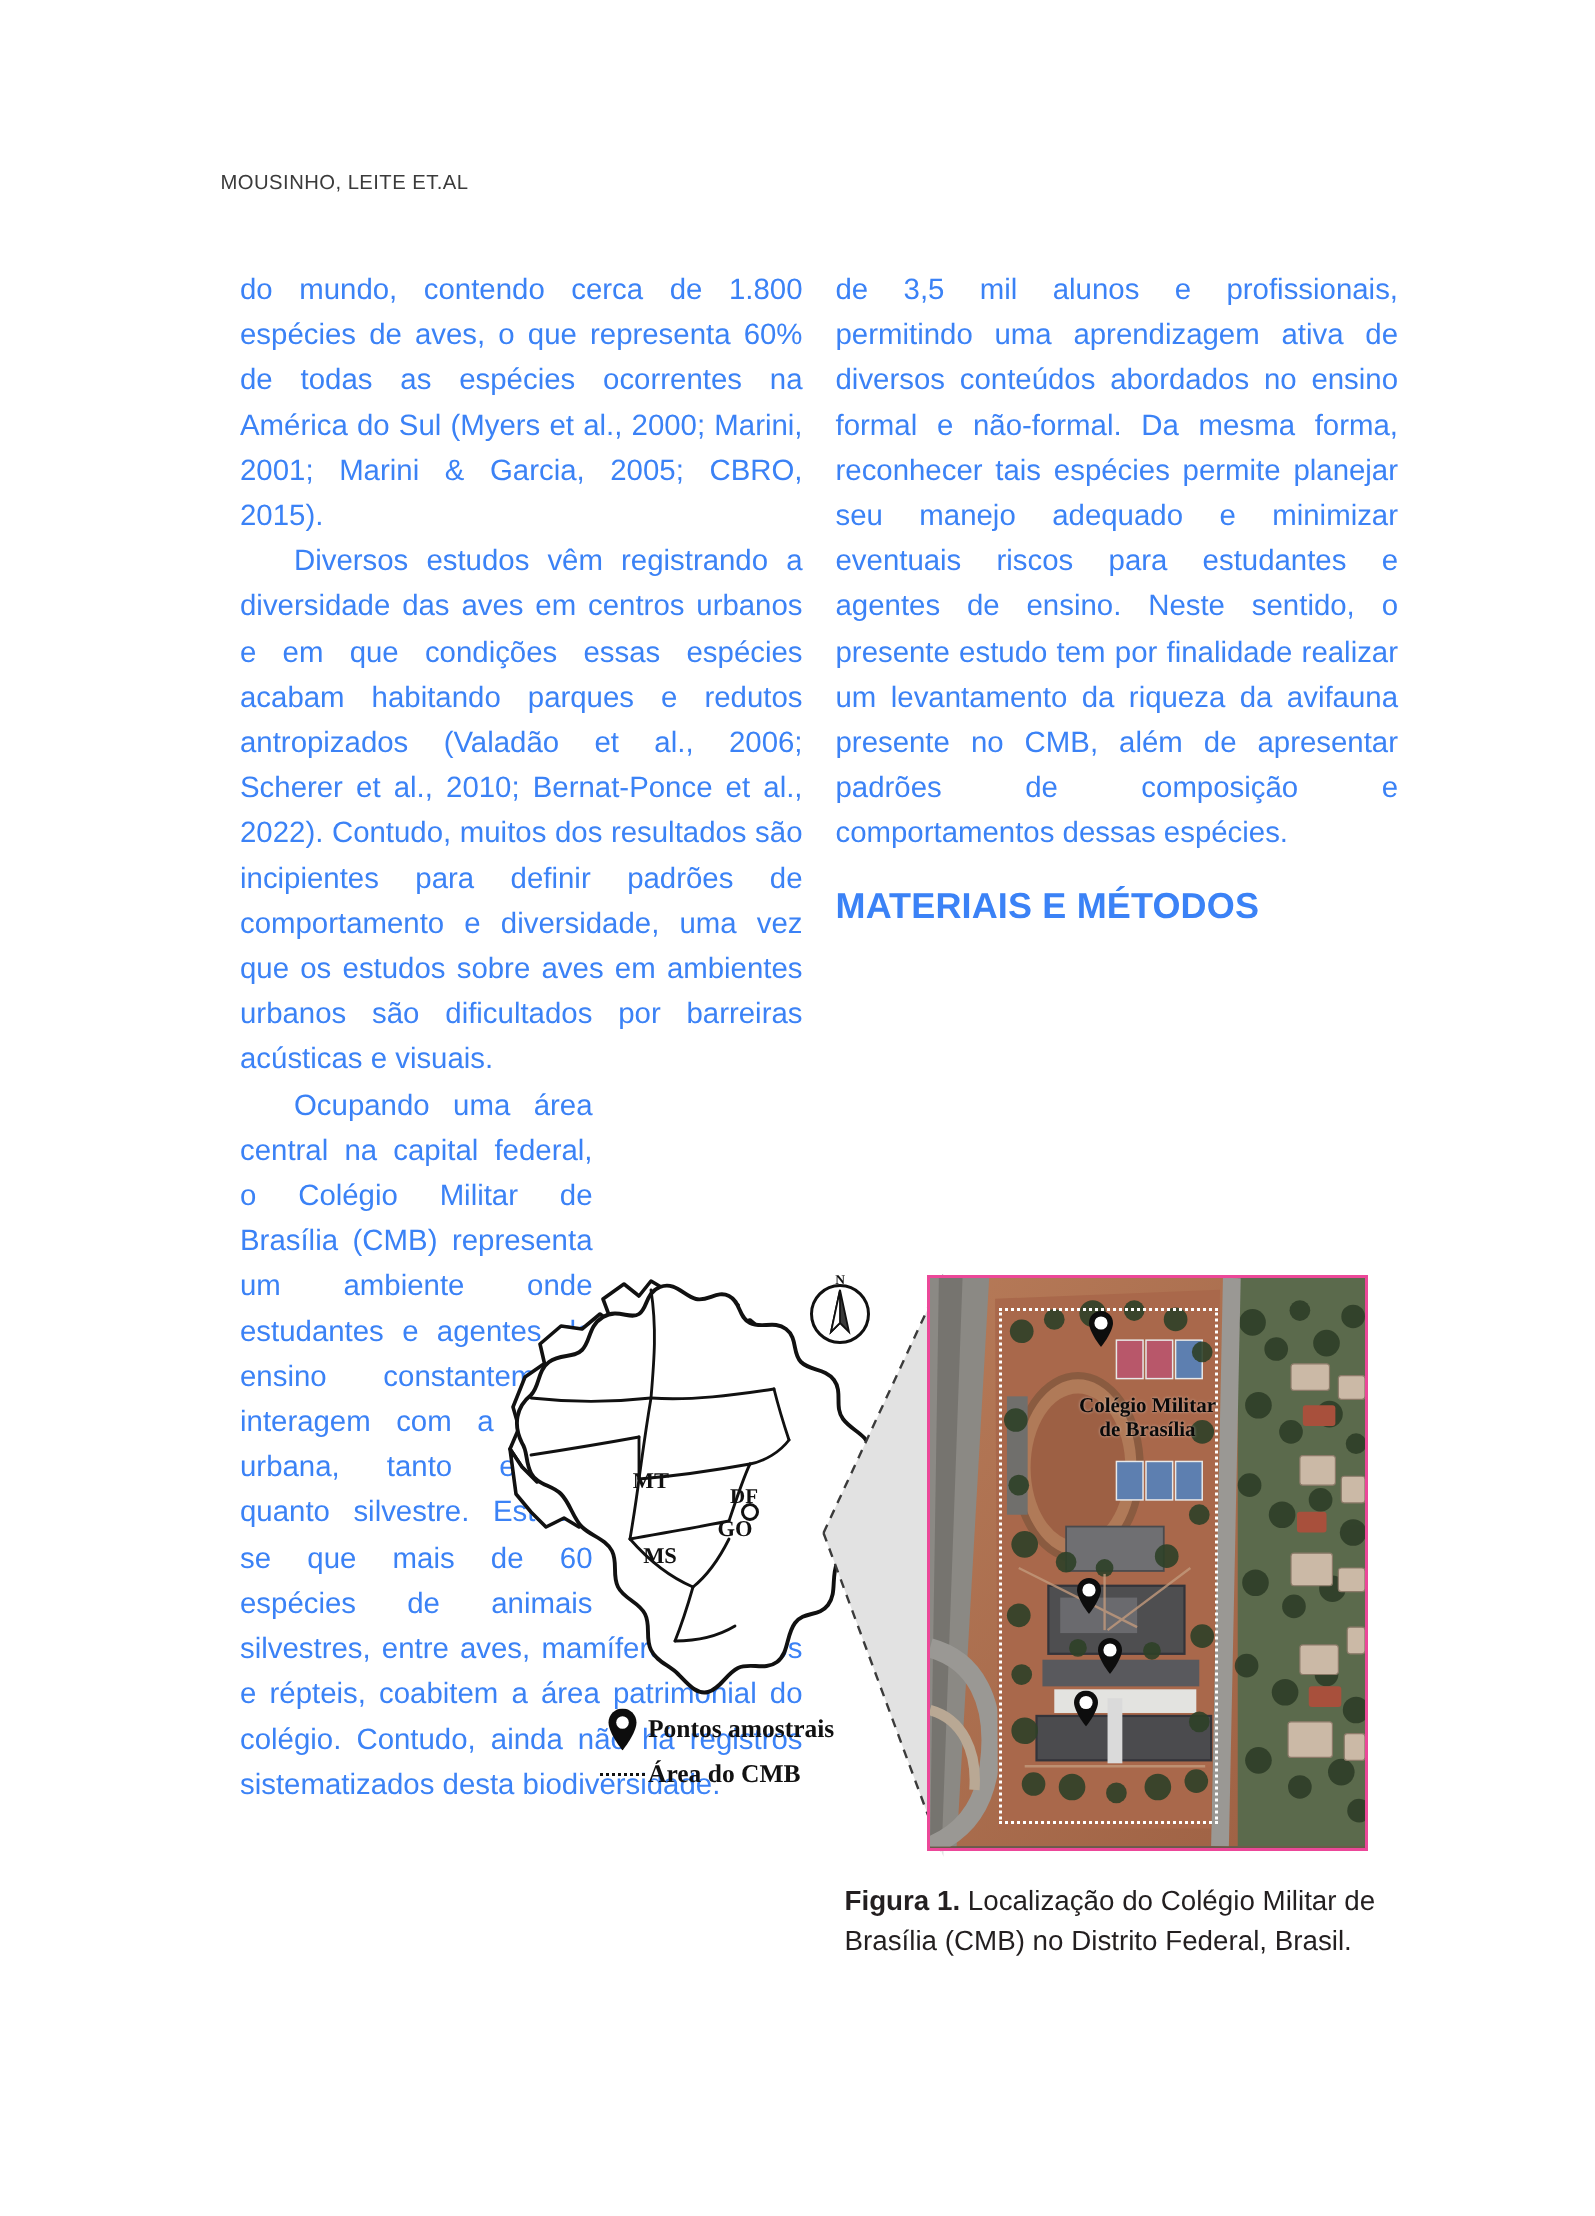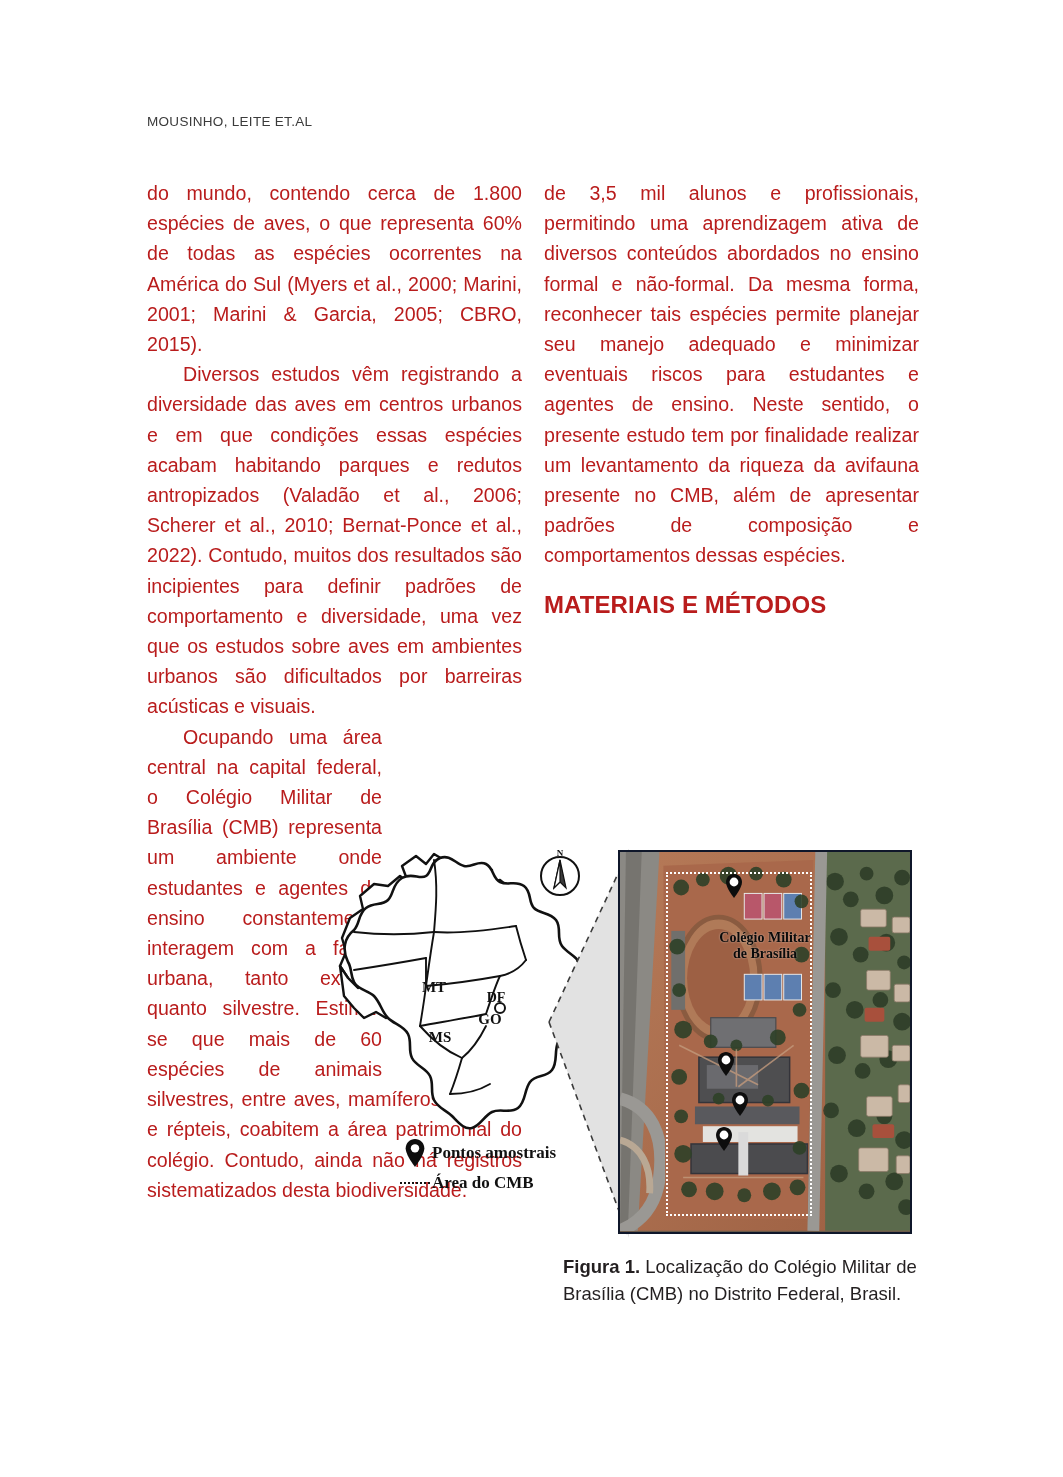--- a/index.html
+++ b/index.html
@@ -30,22 +30,23 @@
     white-space: nowrap;
   }
 
   
   .col {
     position: absolute;
     top: 178px;
     font-size: 19.6px;
     line-height: 30.2px;
     text-align: justify;
-    color: #b91c1c;
+    color: #3b82f6;
     hyphens: none;
+    margin-left: 13px;
   }
   #col-left {
     left: 147px;
     width: 375px;
   }
   #col-right {
     left: 544px;
     width: 375px;
   }
   .col p {
@@ -99,21 +100,21 @@
     height: 400px;
   }
 
   
   #sat-photo {
     position: absolute;
     left: 288px;
     top: 4px;
     width: 294px;
     height: 384px;
-    border: 2px solid #0f172a;
+    border: 2px solid #ec4899;
     box-sizing: border-box;
     overflow: hidden;
     background: #6a5a4a;
   }
   #sat-canvas {
     position: absolute;
     inset: 0;
   }
   .sat-label {
     position: absolute;

